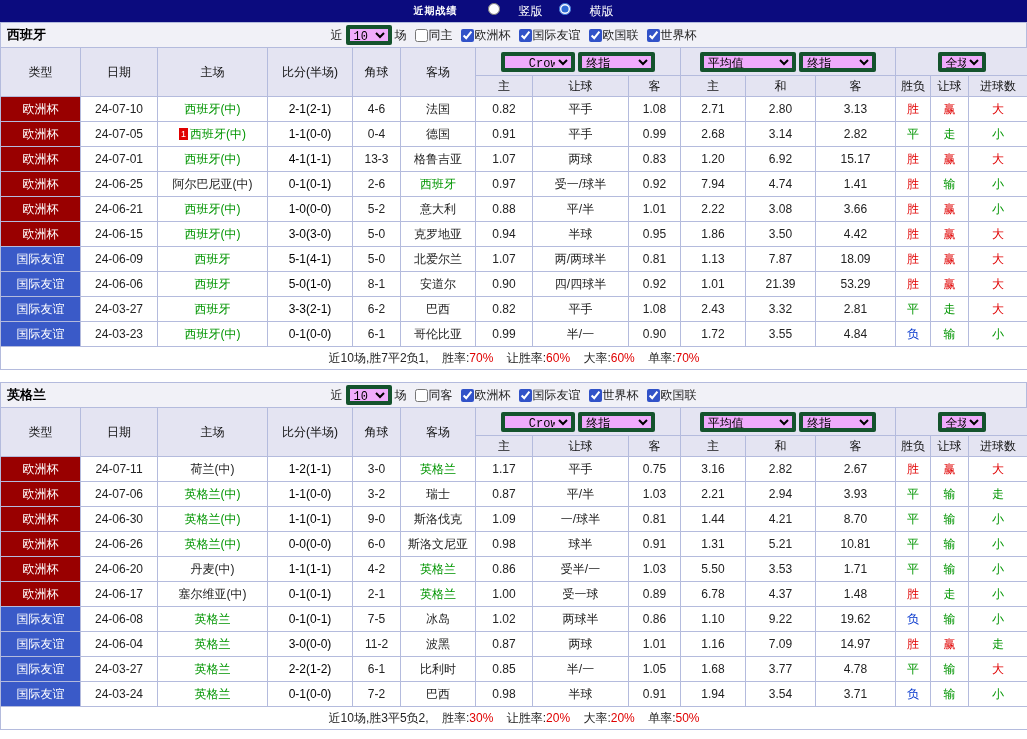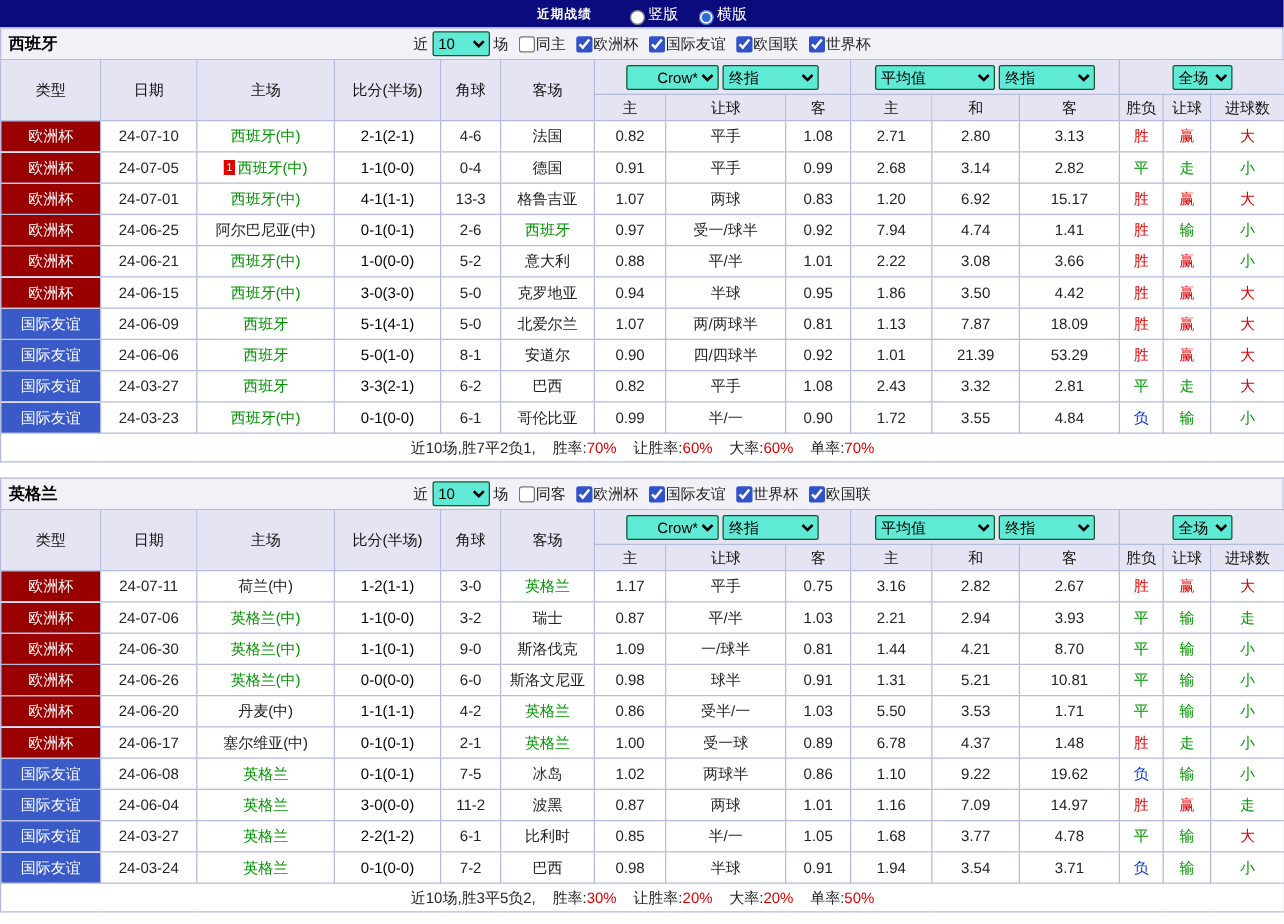--- a/index.html
+++ b/index.html
@@ -8,36 +8,36 @@
     width:1027px; background:#ffffff; color:#222;
     font-family:"Liberation Sans","DejaVu Sans",sans-serif; font-size:12px;
   }
   
   .topbar {
     height:22px; background:#0b0b7e; color:#fff;
     display:flex; align-items:center; justify-content:center; gap:30px;
   }
   .topbar .title { font-weight:bold; font-size:10px; letter-spacing:1px; }
   .radios { display:flex; align-items:center; gap:16px; }
-  .radios label { display:flex; align-items:flex-end; gap:3px; cursor:pointer; }
+  .radios label { display:flex; align-items:flex-start; gap:19px; cursor:pointer; }
   .radios input { width:12px; height:12px; margin:0; accent-color:#2e6bd6; }
   
   .section { margin-bottom:12px; }
   .filter-row {
     height:25px; background:#f1f1f7; position:relative;
     display:flex; align-items:center;
     border:1px solid #b4bbdd; border-bottom:none;
   }
   .team-name { position:absolute; left:6px; font-weight:bold; font-size:13px; color:#000; }
   .filters { margin:0 auto; display:flex; align-items:center; gap:3px; }
   .filters label { display:flex; align-items:center; }
   .filters input[type="checkbox"] { width:13px; height:13px; margin:0 1px 0 5px; accent-color:#3152c8; }
   select {
-    font-family:Liberation Sans, sans-serif; font-size:12px; height:20px;
-    background:#5eead4; border:1px solid #14532d; border-radius:2px;
+    font-family:Liberation Mono, monospace; font-size:12px; height:20px;
+    background:#f0abfc; border:4px solid #14532d; border-radius:2px;
   }
   .sel-count { width:46px; }
   .sel-crow { width:74px;padding-left:20px; }
   .sel-stage { width:77px; }
   .sel-avg { width:96px; }
   .sel-scope { width:48px; }
   
   table { width:1027px; table-layout:fixed; border-collapse:collapse; text-align:center; }
   th, td { border:1px solid #b4bbdd; padding:0 2px; overflow:hidden; white-space:nowrap; }
   thead th { background:#e4e4f2; font-weight:normal; color:#111; }

